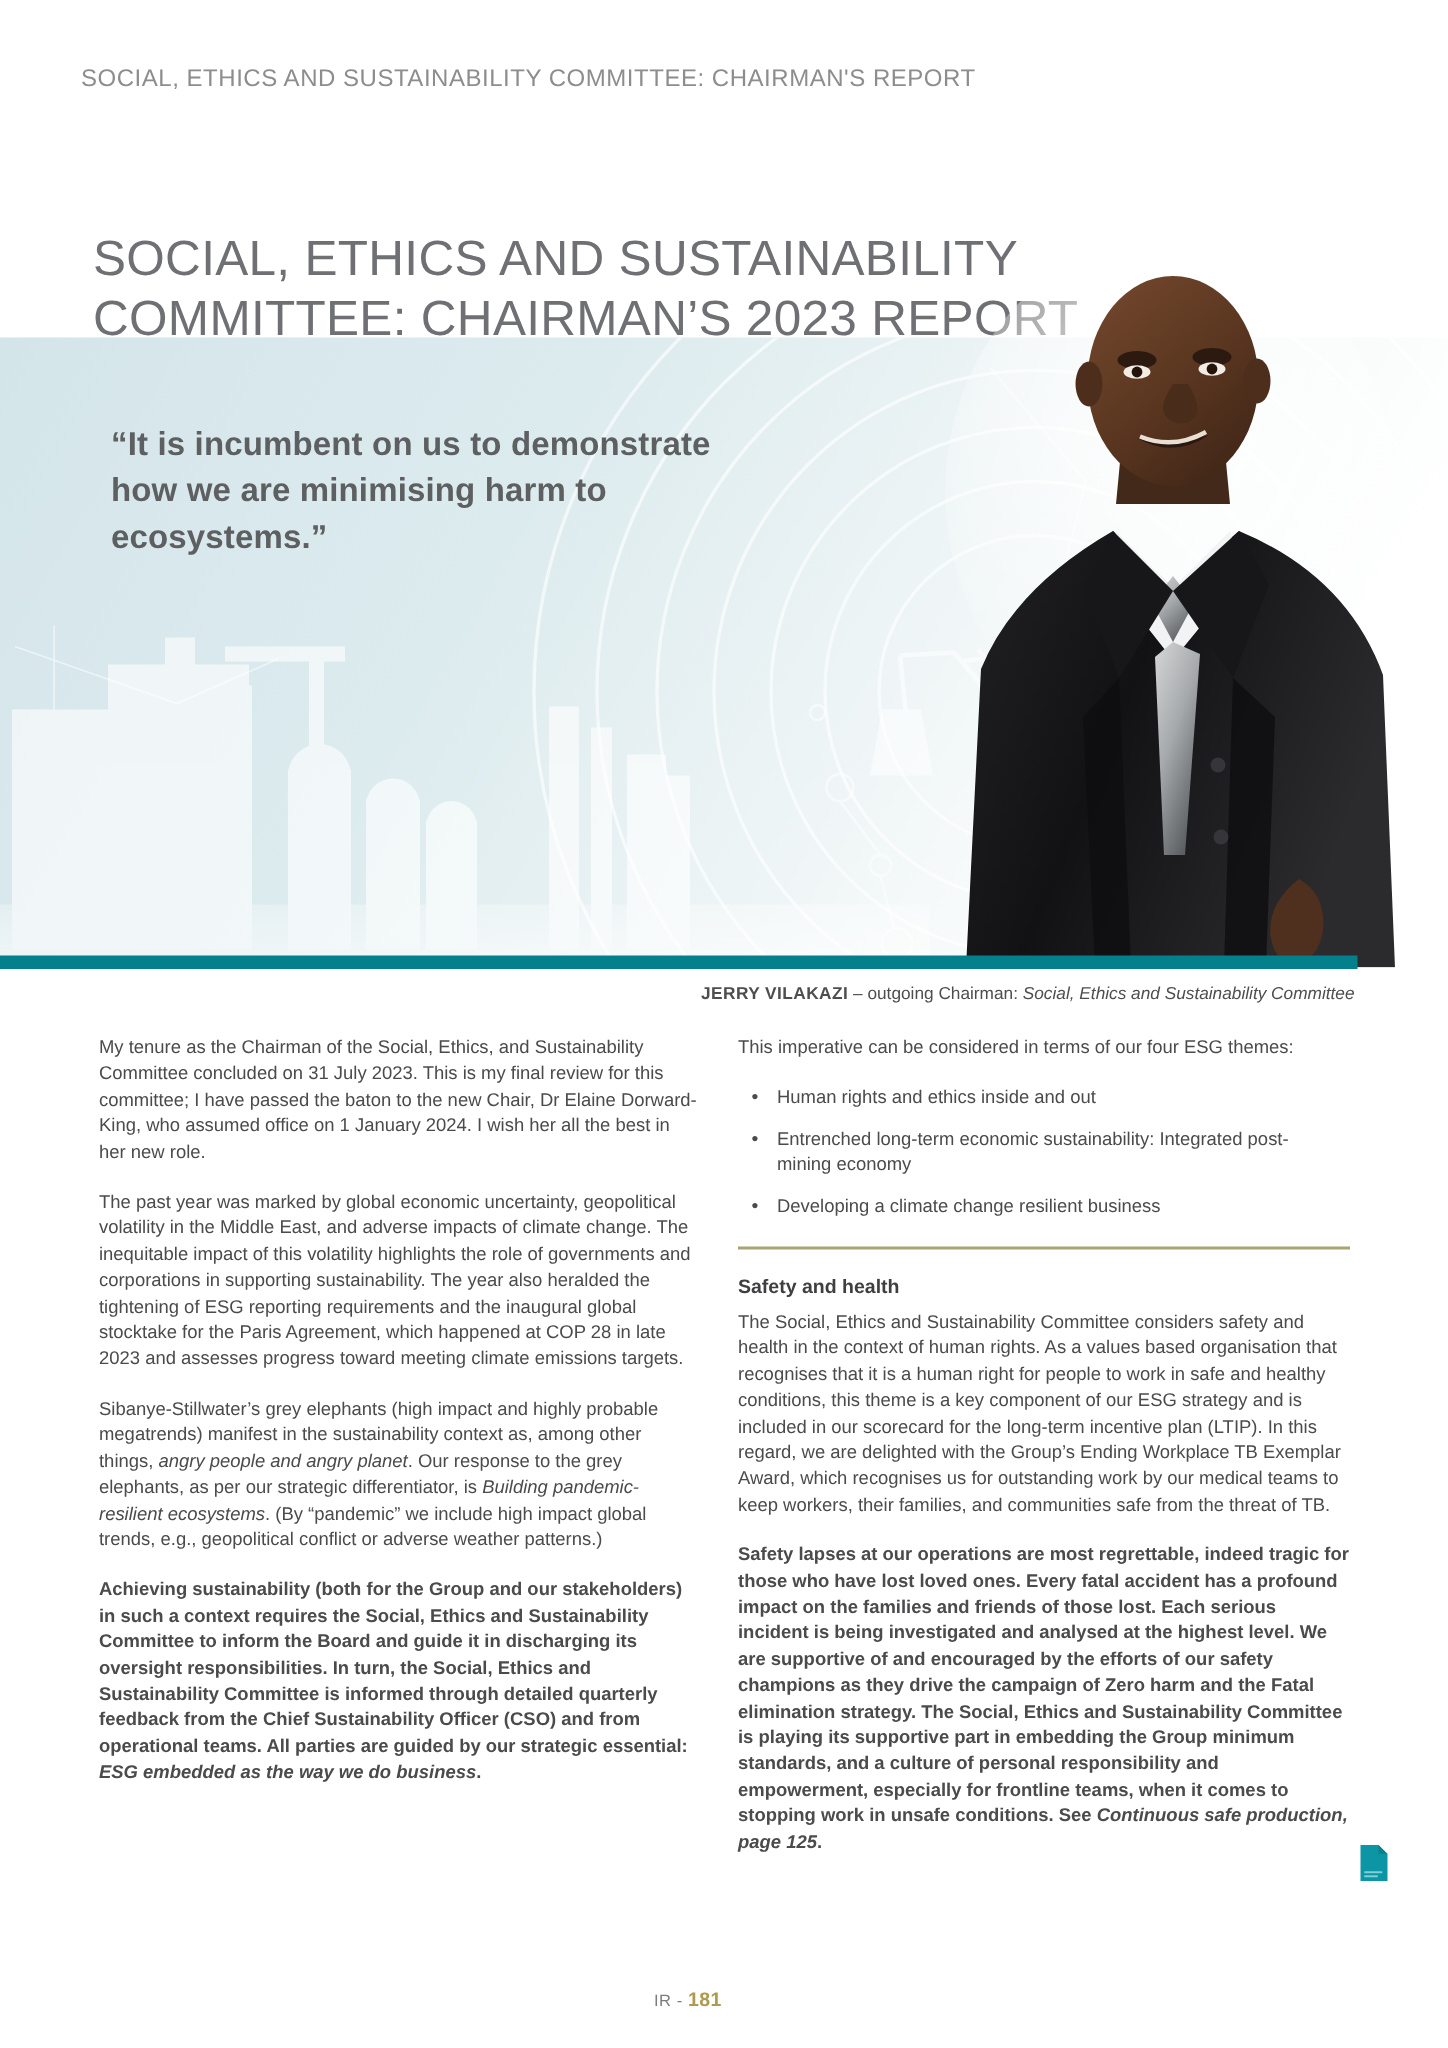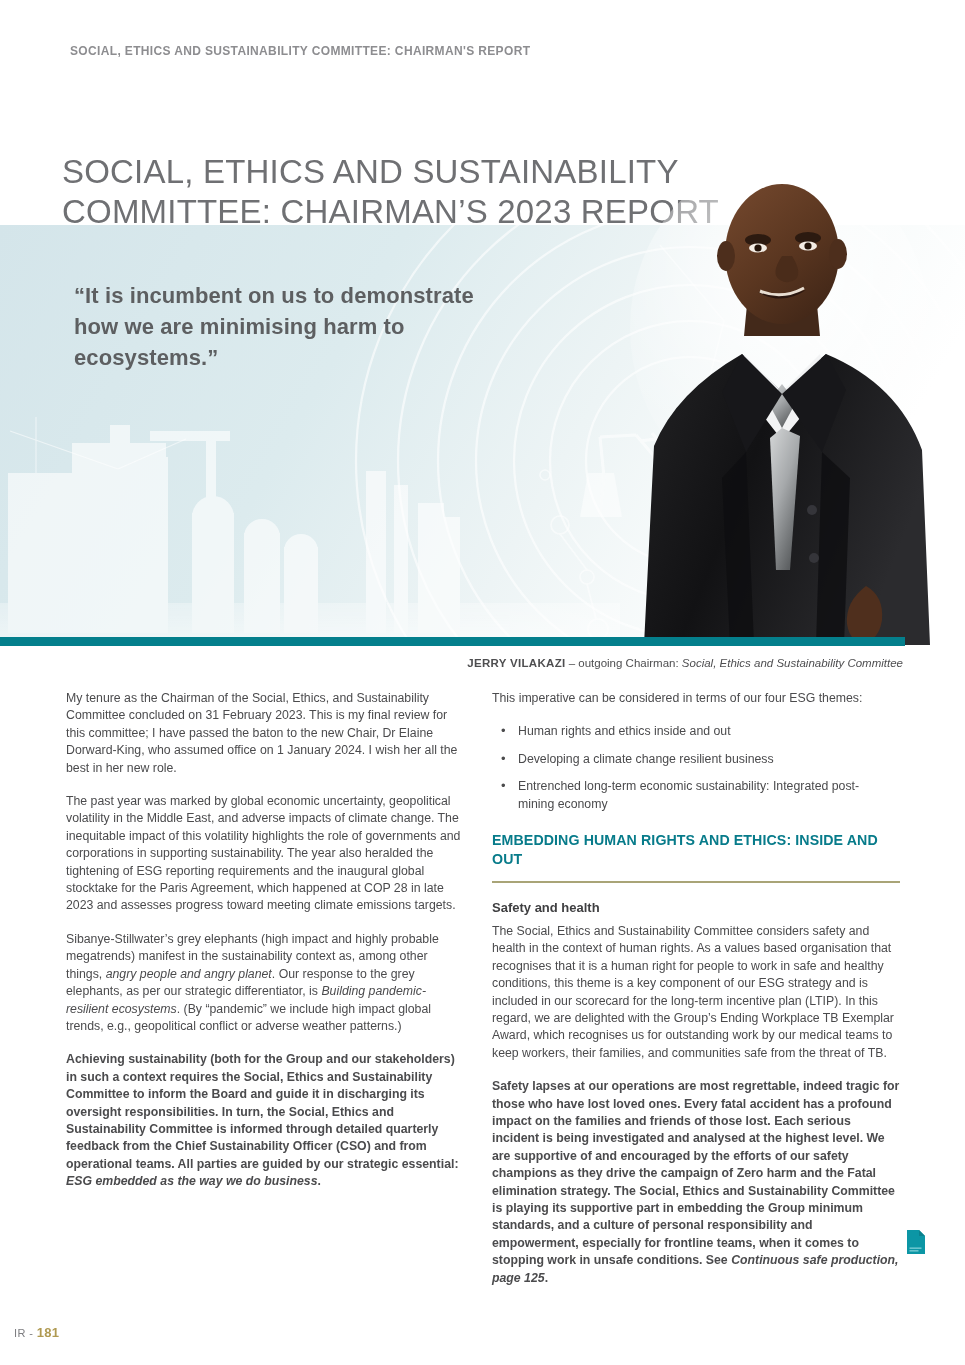--- a/index.html
+++ b/index.html
@@ -12,26 +12,26 @@
     height: 1365px;
     position: relative;
     font-family: "Liberation Sans", sans-serif;
     color: #4e4e50;
     overflow: hidden;
   }
 
   
   .running-header {
     position: absolute;
-    left: 70px;
+    left: 54px;
     top: 44px;
-    font-size: 12px;
+    font-size: 16px;
     letter-spacing: 0.35px;
     color: #8d8d90;
-    font-weight: 700;
+    font-weight: 400;
     white-space: nowrap;
   }
 
   
   .page-title {
     position: absolute;
     left: 62px;
     top: 130px;
     width: 720px;
     font-size: 33px;
@@ -156,24 +156,24 @@
     position: absolute;
     left: 906px;
     top: 1229px;
     width: 20px;
     height: 26px;
   }
 
   
   .footer {
     position: absolute;
-    left: 14px;
+    left: 0;
     top: 1325px;
     width: 917px;
-    text-align: left;
+    text-align: center;
     font-size: 11px;
     color: #7d7d80;
     letter-spacing: 0.4px;
   }
   .footer .pg {
     color: #b09a52;
     font-weight: bold;
     font-size: 13px;
     letter-spacing: 0.2px;
   }
@@ -361,36 +361,35 @@
   </svg>
 </div>
 
 <div class="teal-bar"></div>
 
 <div class="caption">
   <span class="name">JERRY VILAKAZI</span><span> – outgoing Chairman: </span><span class="ital">Social, Ethics and Sustainability Committee</span>
 </div>
 
 <div class="col col-left">
-  <p>My tenure as the Chairman of the Social, Ethics, and Sustainability Committee concluded on 31 February 2023. This is my final review for this committee; I have passed the baton to the new Chair, Dr Elaine Dorward-King, who assumed office on 1 January 2024. I wish her all the best in her new role.</p>
+  <p>My tenure as the Chairman of the Social, Ethics, and Sustainability Committee concluded on 31 July 2023. This is my final review for this committee; I have passed the baton to the new Chair, Dr Elaine Dorward-King, who assumed office on 1 January 2024. I wish her all the best in her new role.</p>
   <p>The past year was marked by global economic uncertainty, geopolitical volatility in the Middle East, and adverse impacts of climate change. The inequitable impact of this volatility highlights the role of governments and corporations in supporting sustainability. The year also heralded the tightening of ESG reporting requirements and the inaugural global stocktake for the Paris Agreement, which happened at COP 28 in late 2023 and assesses progress toward meeting climate emissions targets.</p>
   <p><span>Sibanye-Stillwater’s grey elephants (high impact and highly probable megatrends) manifest in the sustainability context as, among other things, </span><em>angry people and angry planet</em><span>. Our response to the grey elephants, as per our strategic differentiator, is </span><em>Building pandemic-resilient ecosystems</em><span>. (By “pandemic” we include high impact global trends, e.g., geopolitical conflict or adverse weather patterns.)</span></p>
   <p><span>Achieving sustainability (both for the Group and our stakeholders) in such a context requires the Social, Ethics and Sustainability Committee to inform the Board and guide it in discharging its oversight responsibilities. In turn, the Social, Ethics and Sustainability Committee is informed through detailed quarterly feedback from the Chief Sustainability Officer (CSO) and from operational teams. All parties are guided by our strategic essential: </span><em>ESG embedded as the way we do business</em><span>.</span></p>
 </div>
 
 <div class="col col-right">
   <p>This imperative can be considered in terms of our four ESG themes:</p>
 
   <ul class="themes">
     <li>Human rights and ethics inside and out</li>
+    <li>Entrenched long-term economic sustainability: Integrated post-mining economy</li>
     <li>Developing a climate change resilient business</li>
-    <li>Entrenched long-term economic sustainability: Integrated post-mining economy</li>
   </ul>
 
-  <h2 class="section-head">EMBEDDING HUMAN RIGHTS AND ETHICS: INSIDE AND OUT</h2>
   <div class="head-rule"></div>
 
   <h3 class="sub-head">Safety and health</h3>
 
   <p>The Social, Ethics and Sustainability Committee considers safety and health in the context of human rights. As a values based organisation that recognises that it is a human right for people to work in safe and healthy conditions, this theme is a key component of our ESG strategy and is included in our scorecard for the long-term incentive plan (LTIP). In this regard, we are delighted with the Group’s Ending Workplace TB Exemplar Award, which recognises us for outstanding work by our medical teams to keep workers, their families, and communities safe from the threat of TB.</p>
   <p><span>Safety lapses at our operations are most regrettable, indeed tragic for those who have lost loved ones. Every fatal accident has a profound impact on the families and friends of those lost. Each serious incident is being investigated and analysed at the highest level. We are supportive of and encouraged by the efforts of our safety champions as they drive the campaign of Zero harm and the Fatal elimination strategy. The Social, Ethics and Sustainability Committee is playing its supportive part in embedding the Group minimum standards, and a culture of personal responsibility and empowerment, especially for frontline teams, when it comes to stopping work in unsafe conditions. See </span><em>Continuous safe production, page 125</em><span>.</span></p>
 </div>
 
 <div class="ref-icon">
   <svg width="20" height="26" viewBox="0 0 20 26">

